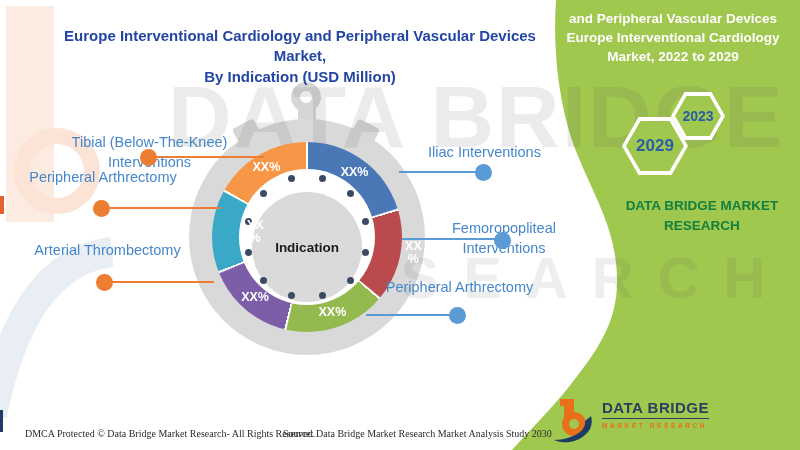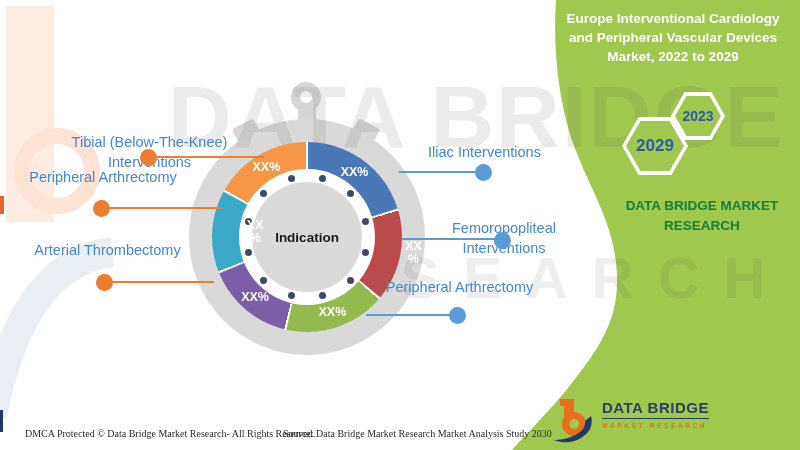--- a/index.html
+++ b/index.html
@@ -49,21 +49,21 @@
   .sw-crown-ring{left:291px;top:82px;width:30px;height:30px;border-radius:50%;
                  border:9px solid #d6d6d6;box-sizing:border-box;background:transparent;z-index:1;}
   .sw-crown-stem{left:298px;top:104px;width:18px;height:22px;background:#d6d6d6;
                  border-radius:3px 3px 0 0;z-index:1;}
   .sw-lug{width:24px;height:32px;background:#d6d6d6;border-radius:3px;z-index:1;}
   .sw-lug-left{left:238px;top:122px;transform:rotate(-28deg);}
   .sw-lug-right{left:350px;top:122px;transform:rotate(28deg);}
   .donut{left:212px;top:142px;width:190px;height:190px;border-radius:50%;z-index:3;}
   .white-ring{left:239px;top:169px;width:136px;height:136px;border-radius:50%;
               background:#ffffff;z-index:3;}
-  .center-circle{left:252px;top:182px;width:110px;height:110px;border-radius:50%;
+  .center-circle{left:252px;top:192px;width:110px;height:110px;border-radius:50%;
                  background:#dadada;z-index:3;display:flex;align-items:center;justify-content:center;}
   .center-label{color:#1a1a1a;font-size:13.5px;font-weight:bold;}
   .dots,.seg-labels{left:212px;top:142px;width:190px;height:190px;z-index:4;}
   .ring-dot{position:absolute;width:7px;height:7px;border-radius:50%;background:#3d4a63;}
   .seg-label{position:absolute;transform:translate(-50%,-50%);color:#ffffff;
              font-size:12.5px;font-weight:bold;text-align:center;line-height:1.05;white-space:nowrap;}
   .seg-label.narrow{white-space:normal;width:26px;margin-left:28px;}
 
   
   .co{position:absolute;color:#4687ca;font-size:14.5px;line-height:1.35;text-align:center;z-index:4;}
@@ -98,20 +98,24 @@
   <div class="abs wm-sliver-orange"></div>
   <div class="abs wm-sliver-navy"></div>
 
   <svg class="abs banner-svg" width="800" height="450" viewBox="0 0 800 450">
     <path id="banner-path" d="M556,0 L800,0 L800,450 L512,450 C532,428 552,408 568,388 C600,348 618,320 617,278 C616,230 596,200 578,156 C562,118 552,60 556,0 Z" fill="#a0c74e"></path>
   </svg>
 
   <div class="abs wm-text1">DATA BRIDGE</div>
   <div class="abs wm-text2">RESEARCH</div>
 
+  <div class="abs main-title">
+    <div>Europe Interventional Cardiology and Peripheral Vascular Devices Market,</div>
+    <div>By Indication (USD Million)</div>
+  </div>
 
   <div class="abs sw-gray sw-lug sw-lug-left"></div>
   <div class="abs sw-gray sw-lug sw-lug-right"></div>
   <div class="abs sw-crown-ring"></div>
   <div class="abs sw-crown-stem"></div>
   <div class="abs sw-gray sw-body"></div>
 
   <div id="donut" class="abs donut" style="background: conic-gradient(rgb(255, 255, 255) 0deg, rgb(255, 255, 255) 0.9deg, rgb(74, 119, 181) 0.9deg, rgb(74, 119, 181) 72.1deg, rgb(255, 255, 255) 73deg, rgb(255, 255, 255) 73.9deg, rgb(187, 74, 77) 73.9deg, rgb(187, 74, 77) 129.1deg, rgb(255, 255, 255) 130deg, rgb(255, 255, 255) 130.9deg, rgb(148, 186, 79) 130.9deg, rgb(148, 186, 79) 192.1deg, rgb(255, 255, 255) 193deg, rgb(255, 255, 255) 193.9deg, rgb(123, 94, 167) 193.9deg, rgb(123, 94, 167) 247.1deg, rgb(255, 255, 255) 248deg, rgb(255, 255, 255) 248.9deg, rgb(58, 169, 200) 248.9deg, rgb(58, 169, 200) 298.1deg, rgb(255, 255, 255) 299deg, rgb(255, 255, 255) 299.9deg, rgb(247, 150, 70) 299.9deg, rgb(247, 150, 70) 359.1deg, rgb(255, 255, 255) 359.1deg, rgb(255, 255, 255) 360deg);"></div>
   <div class="abs white-ring"></div>
   <div class="abs center-circle">
@@ -158,22 +162,22 @@
 
   <div class="co" style="left:418px;top:219px;width:172px;">Femoropopliteal Interventions</div>
   <div class="ldot blue-el" style="left:494px;top:232px;"></div>
   <div class="lead blue-el" style="left:402px;top:238px;width:95px;"></div>
 
   <div class="co" style="left:382px;top:278px;width:155px;">Peripheral Arthrectomy</div>
   <div class="ldot blue-el" style="left:449px;top:307px;"></div>
   <div class="lead blue-el" style="left:366px;top:314px;width:86px;"></div>
 
   <div class="abs banner-title">
+    <div>and Peripheral Vascular Devices</div>
     <div>Europe Interventional Cardiology</div>
-    <div>and Peripheral Vascular Devices</div>
     <div>Market, 2022 to 2029</div>
   </div>
 
   <div class="hex hex-2029">
     <div class="hex-inner">2029</div>
   </div>
   <div class="hex hex-2022">
     <div class="hex-inner">2023</div>
   </div>
 

